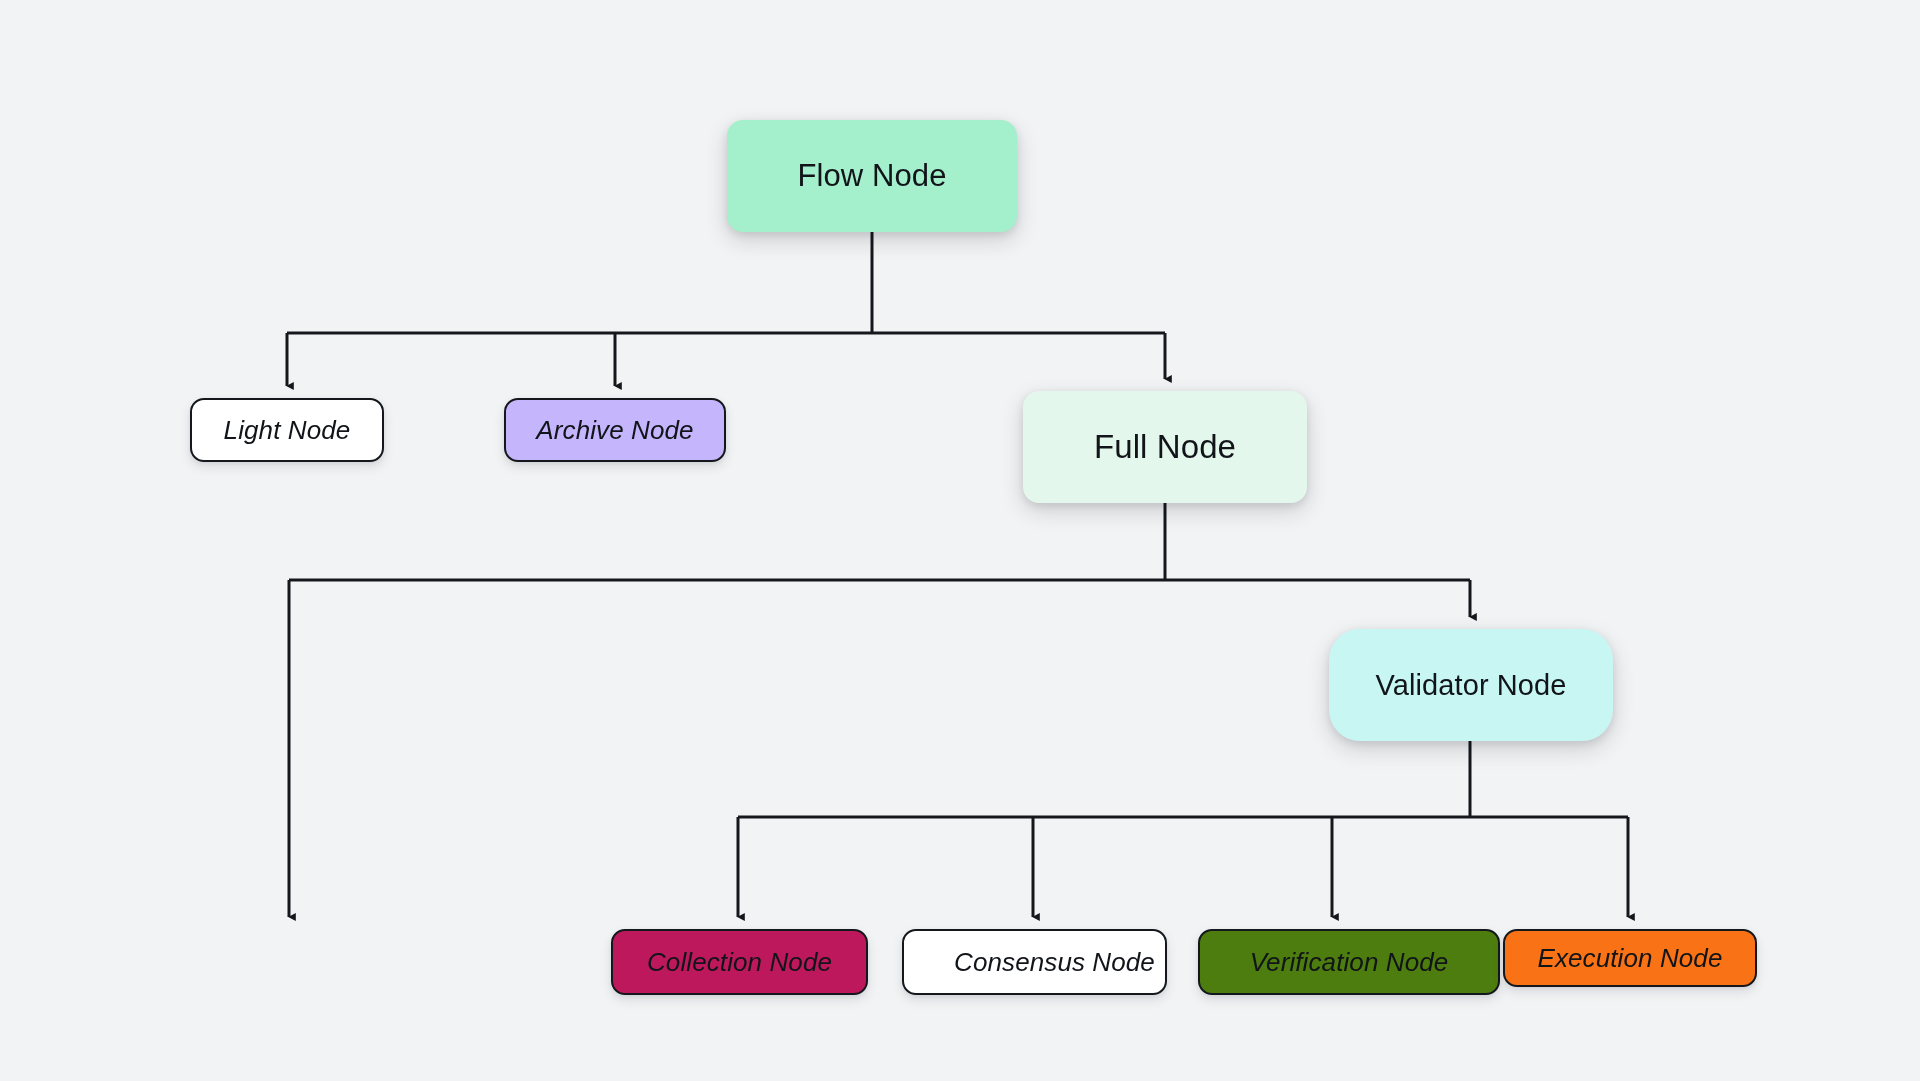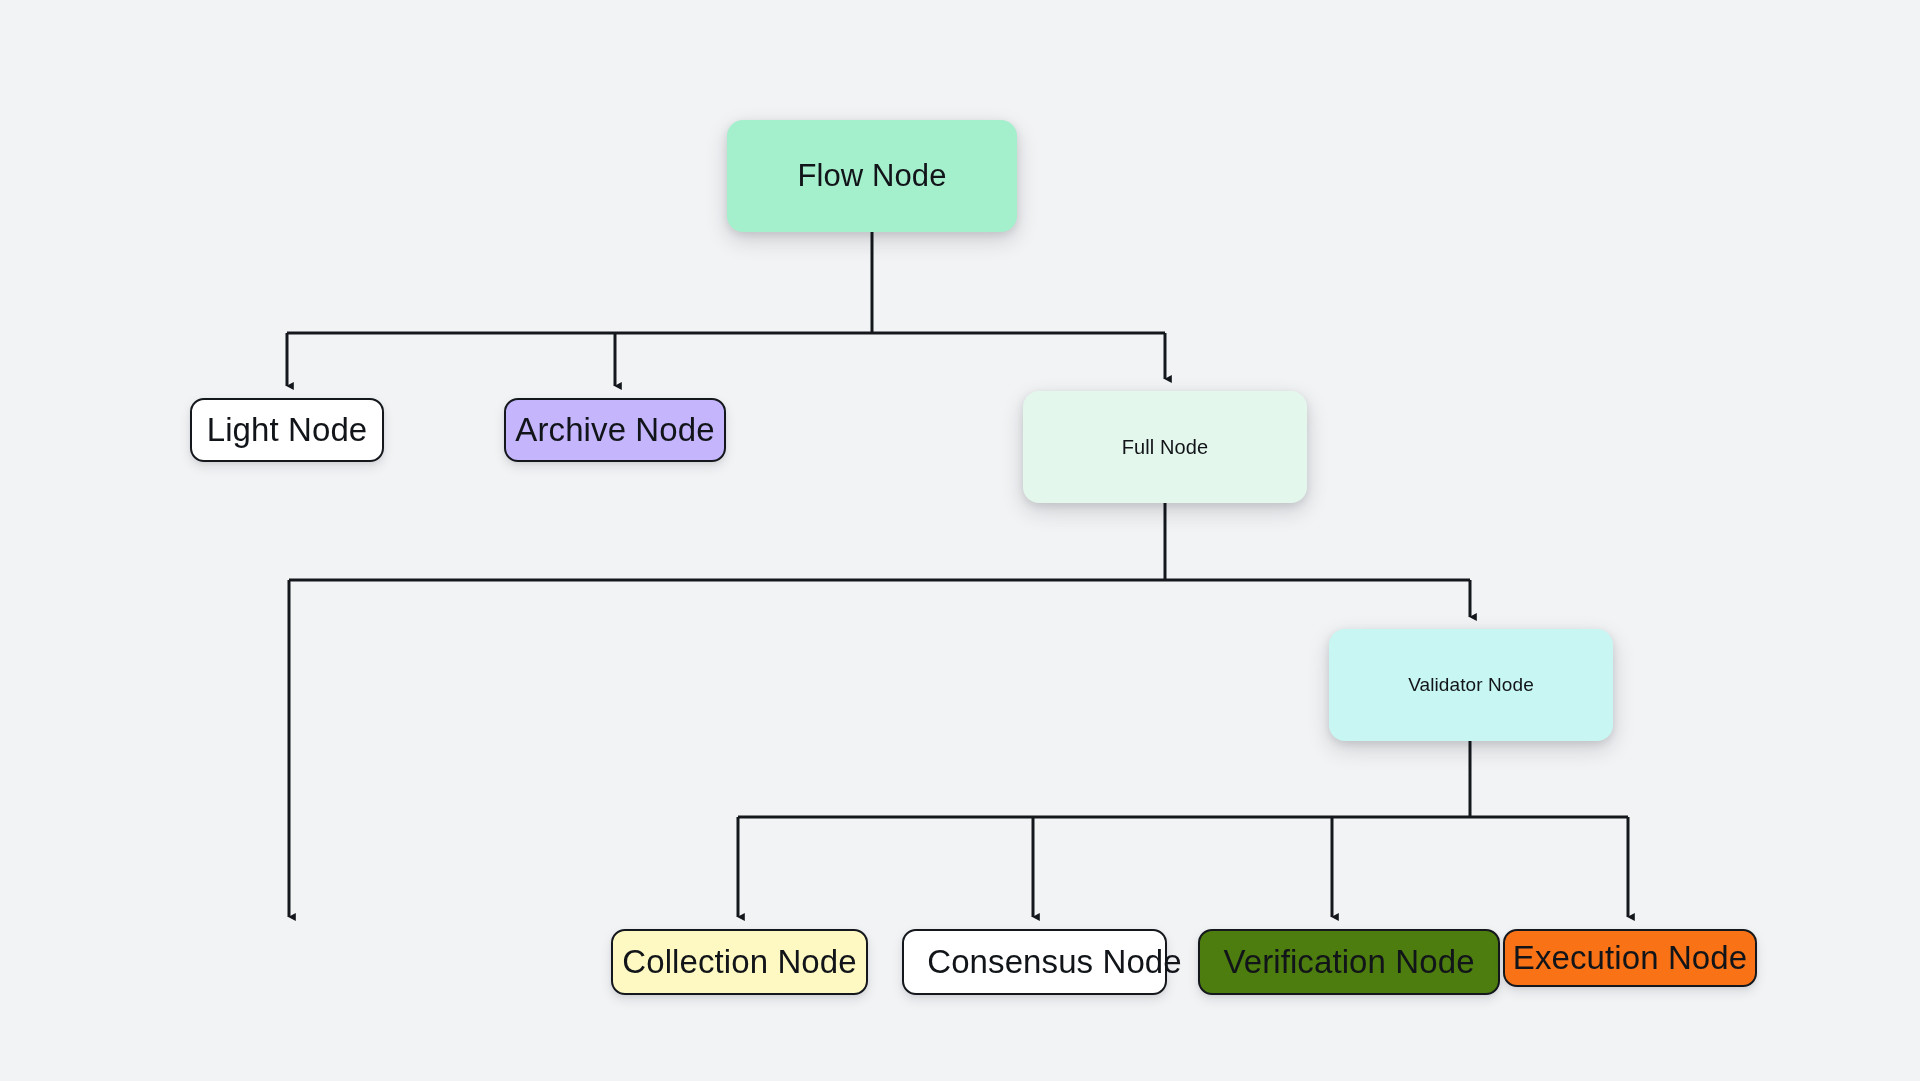--- a/index.html
+++ b/index.html
@@ -35,39 +35,41 @@
     text-align: center;
     color: #111418;
     white-space: nowrap;
     letter-spacing: 0.1px;
   }
   
   .node.plain {
     background: #ffffff;
     border: 2.5px solid #14181d;
     border-radius: 14px;
-    font-size: 33px;
+    font-size: 26px;
     box-shadow: 0 5px 12px rgba(20, 24, 29, 0.10),
                 0 2px 4px rgba(20, 24, 29, 0.06);
+    font-style: italic;
   }
   
   .node.filled {
     border: none;
     border-radius: 16px;
     box-shadow: 0 8px 22px rgba(20, 24, 29, 0.16),
                 0 3px 8px rgba(20, 24, 29, 0.10);
   }
   .node.accent-root {
     font-size: 31px;
   }
   .node.accent-mid {
-    font-size: 20px;
+    font-size: 33px;
   }
   .node.accent-sub {
-    font-size: 19px;
+    font-size: 29px;
+    border-radius: 31px;
   }
 </style>
 </head>
 <body style="background: rgb(242, 243, 245);">
 
 <div id="canvas" style="background: rgb(242, 243, 245); margin-top: 23px;">
 
   <svg id="edges" viewBox="0 0 1920 1081" width="1920" height="1081" xmlns="http://www.w3.org/2000/svg">
     <defs>
       <marker id="arrowhead" markerWidth="9" markerHeight="9" refX="4.3" refY="7.4" orient="auto" markerUnits="userSpaceOnUse">
@@ -102,21 +104,21 @@
 
   <div class="node plain" style="left: 190px; top: 375px; width: 194px; height: 64px; background: rgb(255, 255, 255);">Light Node</div>
 
   <div class="node plain" style="left: 504px; top: 375px; width: 222px; height: 64px; background: #c4b5fd;">Archive Node</div>
 
   <div class="node filled accent-mid" style="left: 1023px; top: 368px; width: 284px; height: 112px; background: rgb(228, 247, 236);">Full Node</div>
 
   <div class="node filled accent-sub" style="left: 1329px; top: 606px; width: 284px; height: 112px; background: rgb(200, 247, 243);">Validator Node</div>
 
 
-  <div class="node plain" style="left: 611px; top: 906px; width: 257px; height: 66px; background: #fef9c3;">Collection Node</div>
+  <div class="node plain" style="left: 611px; top: 906px; width: 257px; height: 66px; background: #be185d;">Collection Node</div>
 
   <div class="node plain" style="left: 902px; top: 906px; width: 265px; height: 66px; background: rgb(255, 255, 255); padding-left: 40px;">Consensus Node</div>
 
   <div class="node plain" style="left: 1198px; top: 906px; width: 302px; height: 66px; background: #4d7c0f;">Verification Node</div>
 
   <div class="node plain" style="left: 1503px; top: 906px; width: 254px; height: 58px; background: #f97316;">Execution Node</div>
 
 </div>
 
 </body></html>

